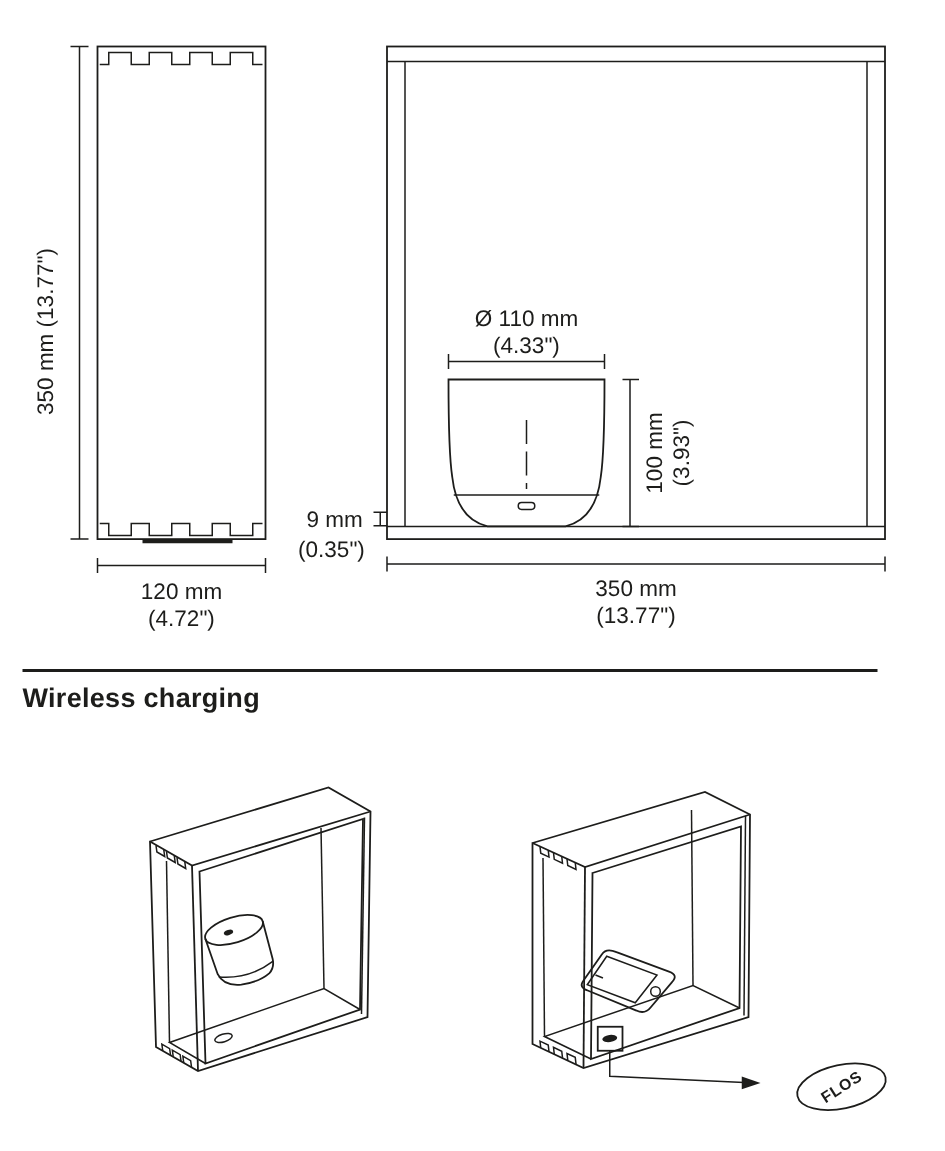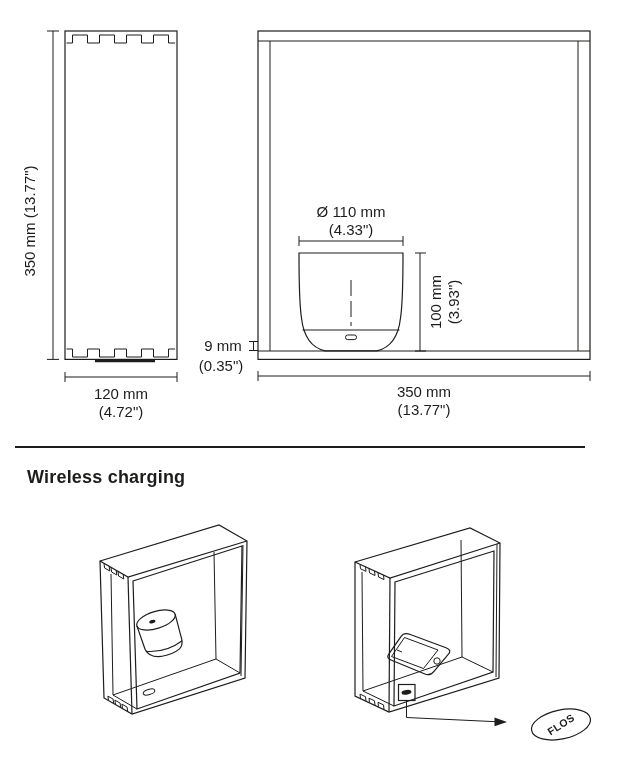--- a/index.html
+++ b/index.html
@@ -3,21 +3,21 @@
 <meta charset="utf-8">
 <style>
   html,body{margin:0;padding:0;background:#ffffff;}
   .page{
     position:relative;width:630px;height:767px;background:#ffffff;
     font-family:"Liberation Sans",sans-serif;overflow:hidden;
   }
   .art{position:absolute;left:0;top:0;}
   .divider{position:absolute;left:15px;top:446px;width:570px;height:2px;background:#1d1d1b;}
   .section-heading{
-    position:absolute;left:15px;top:455px;margin:12px;
+    position:absolute;left:15px;top:455px;margin:0;
     font-size:18px;font-weight:bold;color:#1d1d1b;letter-spacing:.2px;
   }
   svg .ln{stroke:#1d1d1b;fill:none;stroke-width:1.2;stroke-linejoin:miter;stroke-linecap:butt;}
   svg .thin{stroke-width:1;}
   svg .thick{stroke-width:2.4;}
   svg .fillink{fill:#1d1d1b;stroke:none;}
   svg .white{fill:#ffffff;}
   svg text{fill:#1d1d1b;font-family:"Liberation Sans",sans-serif;font-size:15px;}
   svg text.small{font-size:10.5px;font-weight:bold;letter-spacing:.5px;}
 </style>

